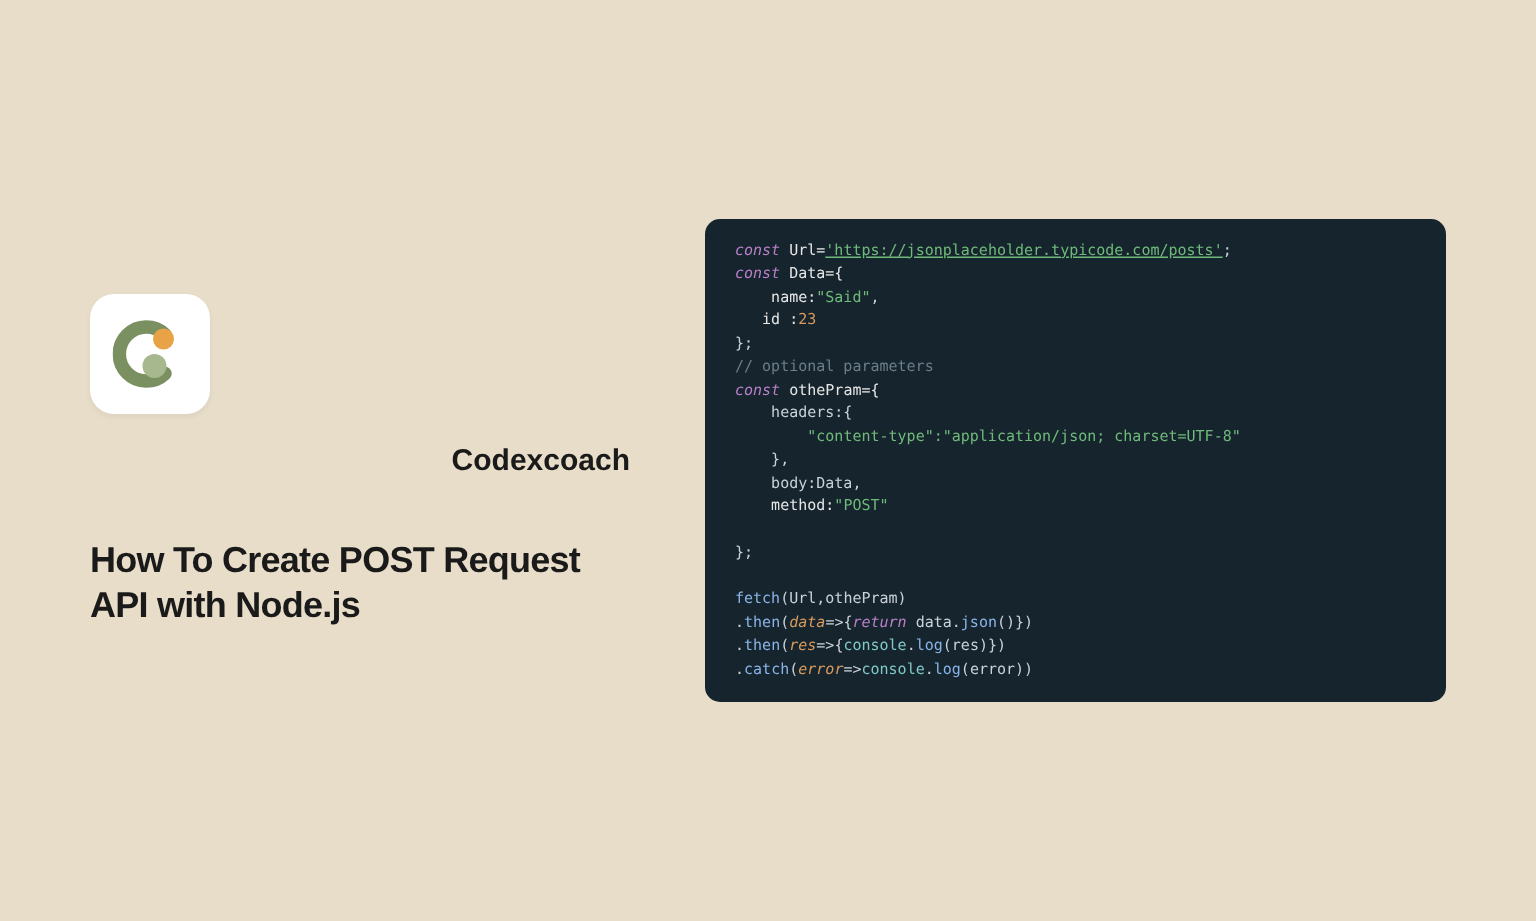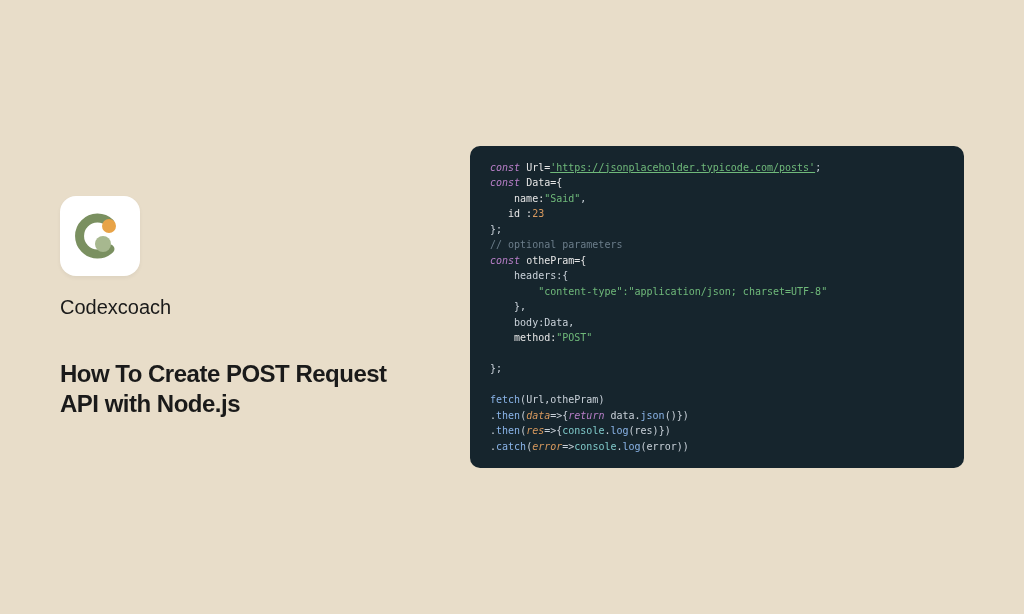--- a/index.html
+++ b/index.html
@@ -25,23 +25,24 @@
     background: #ffffff;
     border-radius: 16px;
     display: flex;
     align-items: center;
     justify-content: center;
     margin-bottom: 20px;
     box-shadow: 0 2px 4px rgba(0,0,0,0.05);
   }
   .brand-name {
     font-size: 20px;
-    font-weight: 400;
+    font-weight: 700;
     color: #1a1a1a;
     margin-bottom: 40px;
+    text-align: right;
   }
   .article-title {
     font-size: 24px;
     font-weight: 700;
     line-height: 1.25;
     color: #1a1a1a;
     letter-spacing: -0.5px;
   }
   .code-panel {
     flex: 1;

